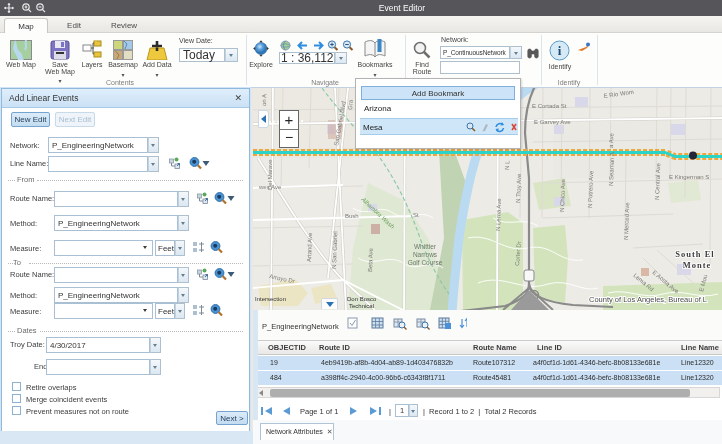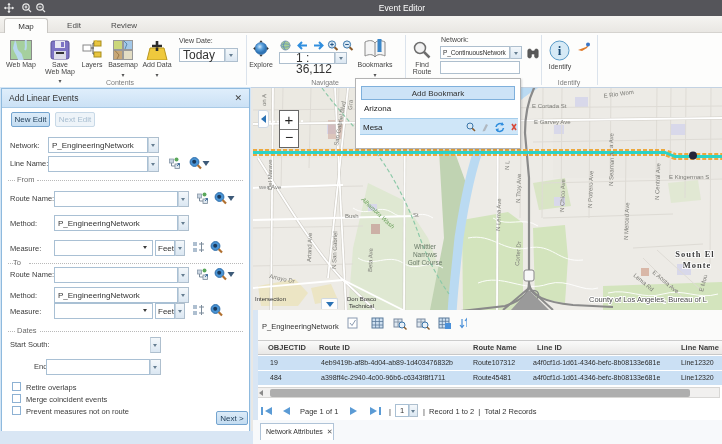--- a/index.html
+++ b/index.html
@@ -145,21 +145,21 @@
         <circle cx="52" cy="4.5" r="3.6" fill="#d8e8f4" stroke="#3a76aa"></circle>
         <path d="M54.6 7.2 L57.5 10" stroke="#8a5a2a" stroke-width="2"></path>
         <path d="M50.2 4.5 L53.8 4.5 M52 2.7 L52 6.3" stroke="#2a5a8a"></path>
       </g>
     <g>
         <circle cx="67" cy="4.5" r="3.6" fill="#d8e8f4" stroke="#3a76aa"></circle>
         <path d="M69.6 7.2 L72.5 10" stroke="#8a5a2a" stroke-width="2"></path>
         <path d="M65.2 4.5 L68.8 4.5" stroke="#2a5a8a"></path>
       </g>
   </svg>
-  <div class="combo" style="left:279px;top:19px;width:56px;height:12px;line-height:11px;padding-left:16px;">1 : 36,112</div>
+  <div class="combo" style="left:279px;top:19px;width:56px;height:12px;line-height:11px;padding-left:1px;">1 : 36,112</div>
   <div class="combobtn" style="left:335px;top:19px;width:12px;height:12px;"></div>
 
   <svg class="abs" style="left:364px;top:6px" width="22" height="20" viewBox="0 0 22 20">
     <path d="M1 3 C5 1 9 1 11 4 C13 1 17 1 21 3 L21 17 C17 15 13 15 11 18 C9 15 5 15 1 17 Z" fill="#f5f5f5" stroke="#8a8a8a"></path>
     <path d="M11 4 L11 18" stroke="#8a8a8a"></path>
     <rect x="13.5" y="0" width="4" height="13" fill="#3a86c8"></rect>
     <path d="M13.5 13 L15.5 10.5 L17.5 13 Z" fill="#3a86c8"></path>
   </svg>
   <div class="rlabel" style="left:352px;top:28px;width:46px;">Bookmarks</div>
   <div class="rlabel" style="left:371px;top:38px;width:8px;color:#555;font-size:6px;">▾</div>
@@ -504,21 +504,22 @@
   <svg class="abs" style="left:208px;top:215px" width="13" height="13" viewBox="0 0 13 13">
       <circle cx="5.5" cy="5" r="4.4" fill="#4a94d4" stroke="#2a6aa8"></circle>
       <circle cx="5.2" cy="4.8" r="2" fill="#1a3a5e"></circle>
       <path d="M8.6 8 L12 11.5" stroke="#b07030" stroke-width="2.2"></path>
     </svg>
 
   <div class="fsep" style="left:15px;top:237px;">Dates</div>
   <div class="fsepline" style="left:6px;top:242px;width:7px;"></div>
   <div class="fsepline" style="left:38px;top:242px;width:203px;"></div>
 
-  <div class="flabel" style="left:8px;top:251px;">Start South:</div>
+  <div class="flabel" style="left:8px;top:251px;">Troy Date:</div>
+  <div class="finput" style="left:44px;top:248px;width:104px;height:16px;line-height:15px;padding-left:3px;">4/30/2017</div>
   <div class="combobtn" style="left:148px;top:248px;width:11px;height:16px;"></div>
 
   <div class="flabel" style="left:8px;top:273px;margin-left:24px;">End Date:</div>
   <div class="finput" style="left:44px;top:270px;width:104px;height:16px;"></div>
   <div class="combobtn" style="left:148px;top:270px;width:11px;height:16px;"></div>
 
   <div class="cb" style="left:10px;top:293px;"></div>
   <div class="cblabel" style="left:24px;top:294px;">Retire overlaps</div>
   <div class="cb" style="left:10px;top:305px;"></div>
   <div class="cblabel" style="left:24px;top:306px;">Merge coincident events</div>

